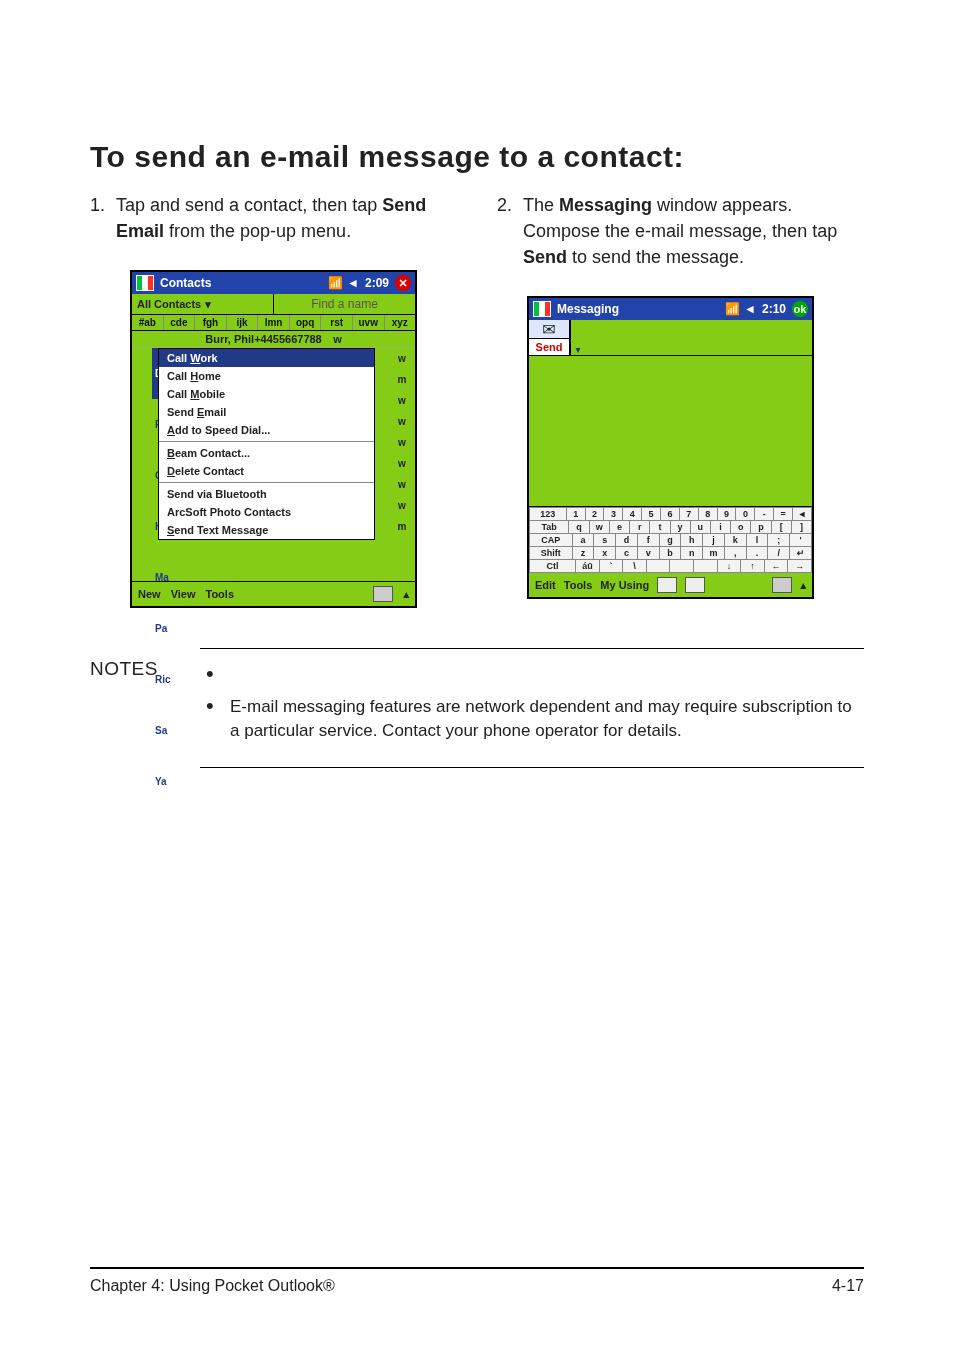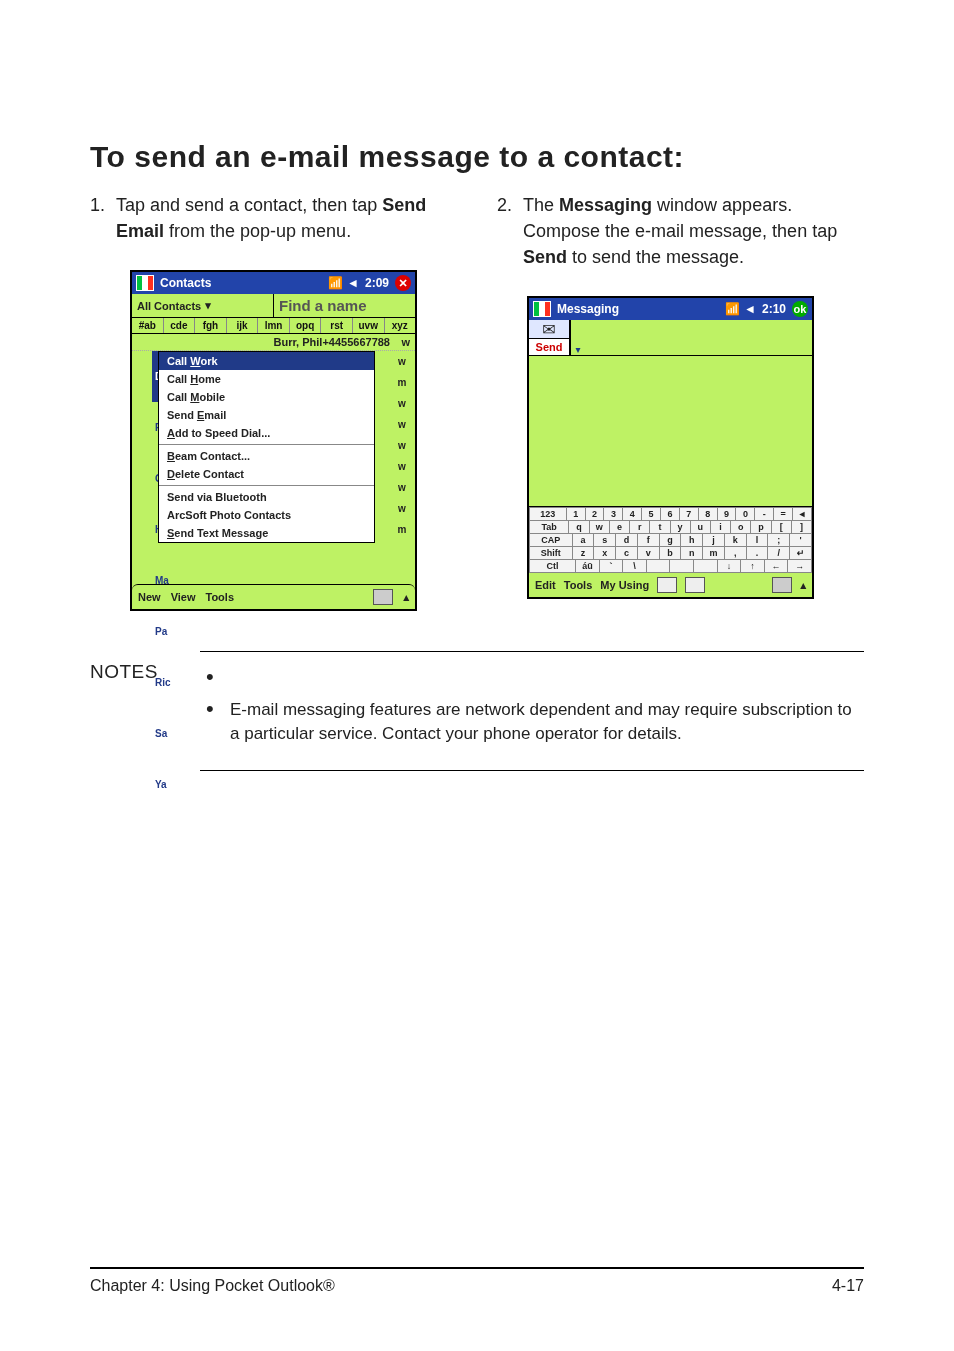--- a/index.html
+++ b/index.html
@@ -6,47 +6,47 @@
   .page { width:954px; height:1351px; margin:0 auto; position:relative; box-sizing:border-box; padding:80px 90px 60px 90px; }
   h1 { font-family: Verdana, Arial, sans-serif; font-size:30px; font-weight:900; margin:60px 0 18px 0; letter-spacing:0.5px; }
   .cols { display:flex; gap:40px; }
   .col { flex:1; }
   .step { display:flex; font-size:18px; line-height:1.45; margin-bottom:14px; }
   .step-num { width:26px; flex:0 0 26px; }
   .step-body { flex:1; }
   b, .bold { font-weight:700; }
 
   
-  .device { width:283px; border:2px solid #000; background:#bef264; margin-left:40px; margin-top:26px; font-family: Tahoma, Verdana, sans-serif; }
+  .device { width:283px; border:2px solid #000; background:#84cc16; margin-left:40px; margin-top:26px; font-family: Tahoma, Verdana, sans-serif; }
   .titlebar { background:#2244aa; color:#fff; display:flex; align-items:center; height:22px; font-size:12px; font-weight:700; padding:0 4px; gap:6px; }
   .titlebar .flag { width:16px; height:14px; background:linear-gradient(90deg,#00c040 33%, #fff 33% 66%, #ff3020 66%); border:1px solid #fff; }
   .titlebar .sp { flex:1; }
   .circ { width:16px; height:16px; border-radius:50%; background:#d00; color:#fff; font-size:11px; display:flex; align-items:center; justify-content:center; font-weight:900; }
   .circ.ok { background:#0a0; }
   .subbar { display:flex; border-bottom:1px solid #000; }
   .subbar-left { flex:1; font-size:11px; font-weight:700; padding:3px 5px; border-right:1px solid #000; display:flex; align-items:center; gap:4px; }
-  .subbar-right { flex:1; font-size:15px; font-weight:700; padding:3px 5px; color:#555; }
+  .subbar-right { flex:1; font-size:12px; font-weight:400; padding:3px 5px; color:#555;text-align:center; }
   .alpha { display:flex; border-bottom:1px solid #000; }
   .alpha span { flex:1; text-align:center; font-size:10px; padding:2px 0; border-right:1px solid #888; color:#111; font-weight:700; }
   .alpha span:last-child { border-right:none; }
   .list { position:relative; min-height:250px; }
-  .row { display:flex; font-size:11px; padding:2px 5px; font-weight:700; justify-content:flex-end; }
+  .row { display:flex; font-size:11px; padding:2px 5px; font-weight:700; justify-content:center; }
   .row.top { border-bottom:1px dotted #aaa; }
   .sidecol { width:20px; text-align:right; color:#222; }
   .leftstrip { position:absolute; left:0; top:17px; width:22px; font-size:10px; font-weight:700; color:#223a88; }
   .leftstrip div { padding:20px 3px;margin-left:20px; }
   .highlight { background:#203a88; color:#fff; }
   .popup { position:absolute; left:26px; top:17px; width:215px; background:#fff; border:1px solid #000; font-size:11px; font-weight:700; }
   .popup .item { padding:3px 8px; }
   .popup .item.hi { background:#203a88; color:#fff; }
   .popup hr { border:none; border-top:1px solid #888; margin:2px 0; }
   .u { text-decoration: underline; }
   .rightmarks { position:absolute; right:4px; top:17px; width:18px; font-size:10px; font-weight:700; color:#222; text-align:center; }
   .rightmarks div { padding:2px 0; line-height:1.7; }
-  .bottombar { display:flex; align-items:center; font-size:11px; font-weight:700; padding:4px 6px; border-top:1px solid #000; gap:10px;border-radius:6px; }
+  .bottombar { display:flex; align-items:center; font-size:11px; font-weight:700; padding:4px 6px; border-top:1px solid #000; gap:10px; }
   .kb { width:18px; height:14px; background:#ccc; border:1px solid #555; margin-left:auto; }
 
   
   .msg-head { display:flex; border-bottom:1px solid #000; }
   .msg-left { width:40px; border-right:1px solid #000; display:flex; flex-direction:column; }
   .msg-left .mailico { height:18px; background:#dfe7ff; display:flex; align-items:center; justify-content:center; }
   .msg-left .sendbtn { background:#fff; color:#c00; font-size:11px; font-weight:700; text-align:center; padding:2px 0; border-top:1px solid #000; }
   .msg-right { flex:1; font-size:10px; padding:2px 4px; color:#1a3a88; font-weight:700; }
   .msg-right .to { color:#1a3a88; }
   .subj { margin-top:2px; }

